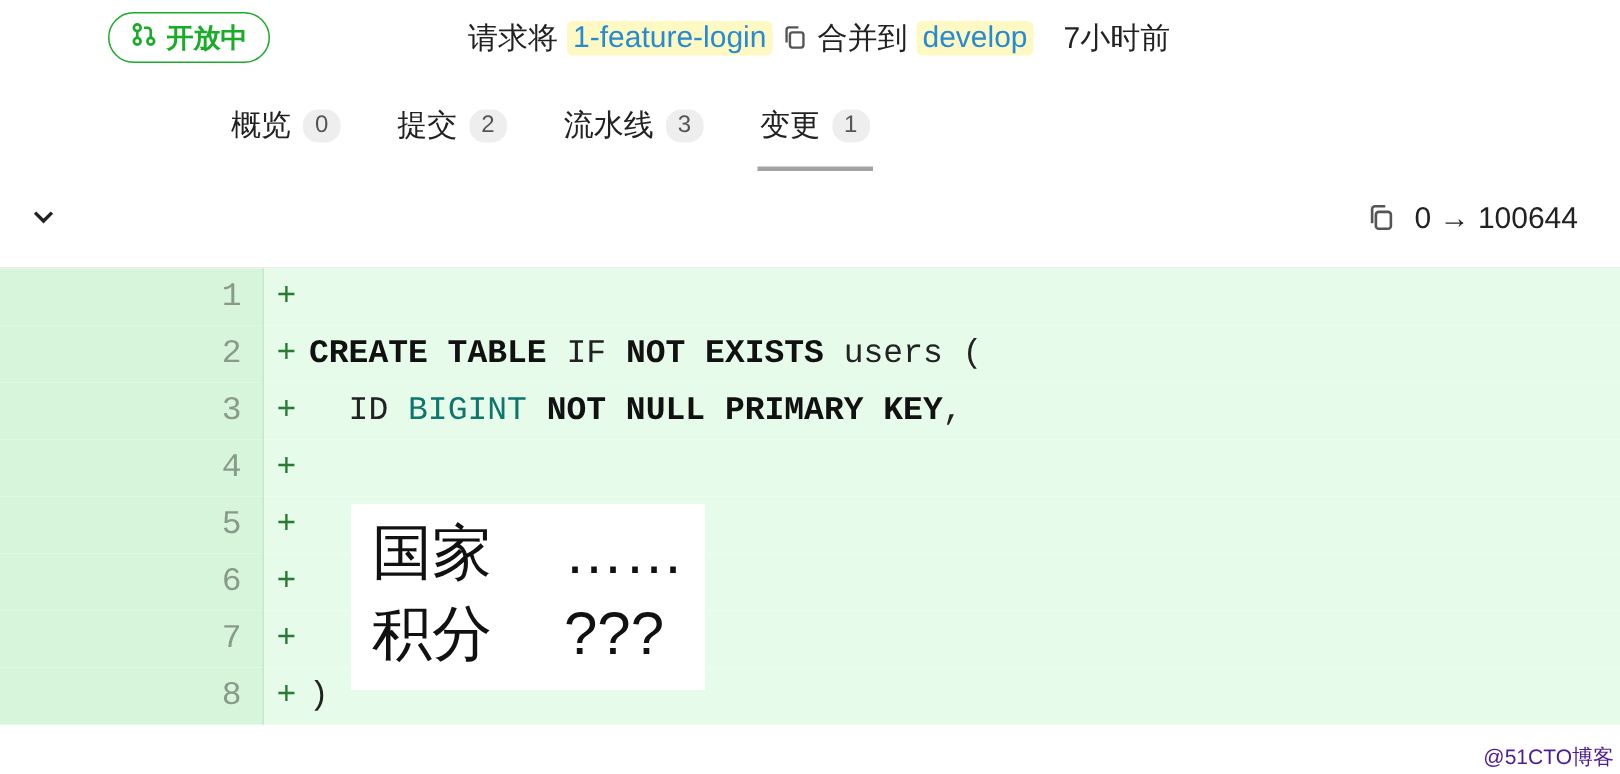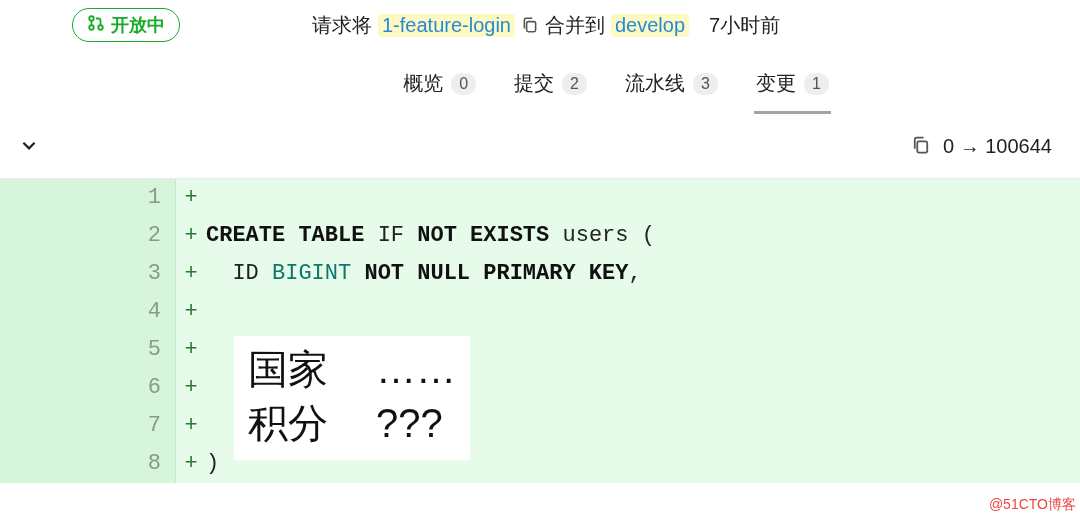--- a/index.html
+++ b/index.html
@@ -55,21 +55,20 @@
     .time-ago {
       margin-left: 8px;
       font-size: 20px;
       color: #222;
     }
     .tabs {
       display: flex;
       gap: 34px;
       padding: 12px 0 0 152px;
       border-bottom: 1px solid transparent;
-      justify-content: center;
     }
     .tab {
       display: inline-flex;
       align-items: center;
       gap: 8px;
       padding: 8px 2px 14px 2px;
       font-size: 20px;
       color: #222;
       cursor: pointer;
       border-bottom: 3px solid transparent;
@@ -161,21 +160,21 @@
       font-size: 40px;
       line-height: 1.35;
       color: #111;
       z-index: 10;
     }
     .overlay-row { display: flex; gap: 48px; }
     .watermark {
       position: absolute;
       right: 4px;
       bottom: 2px;
-      color: #ef4444;
+      color: #4c1d95;
       font-size: 14px;
     }
   </style>
 </head>
 <body>
 
 <div class="header">
   <span class="status-badge">
     <span class="pr-icon">
       <svg width="18" height="18" viewBox="0 0 16 16" fill="none" stroke="#1aab29" stroke-width="1.6">

